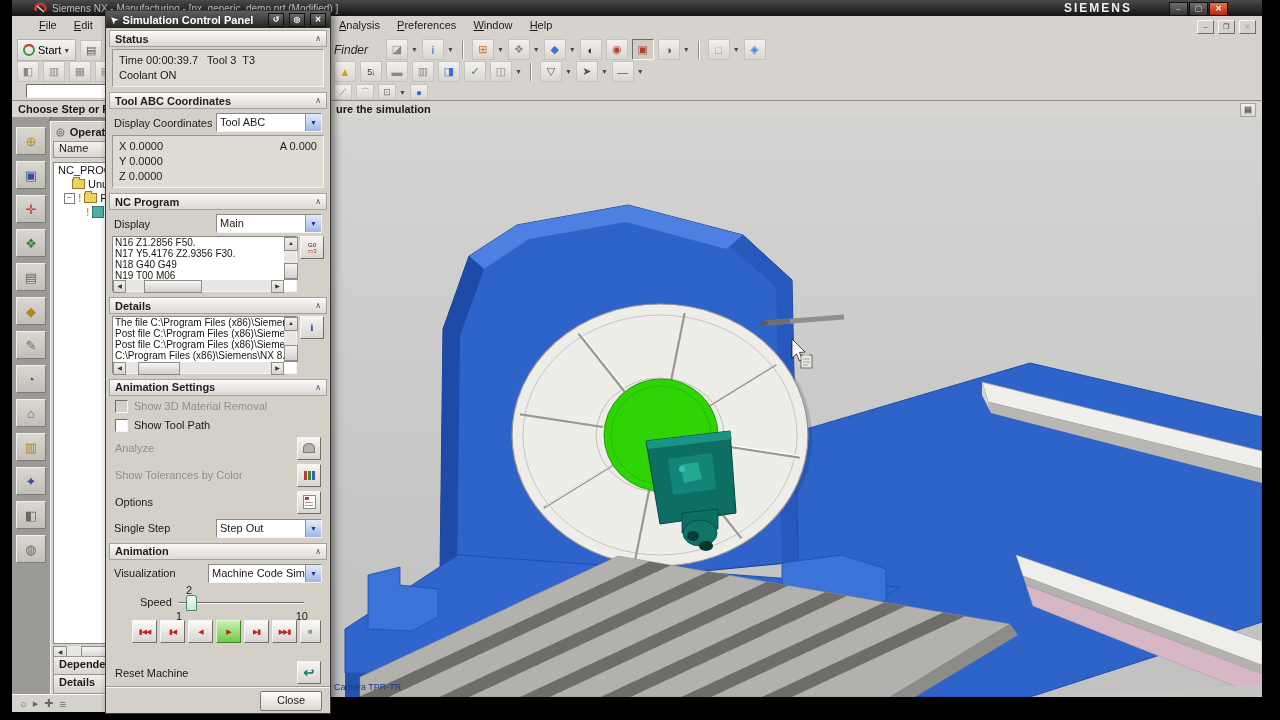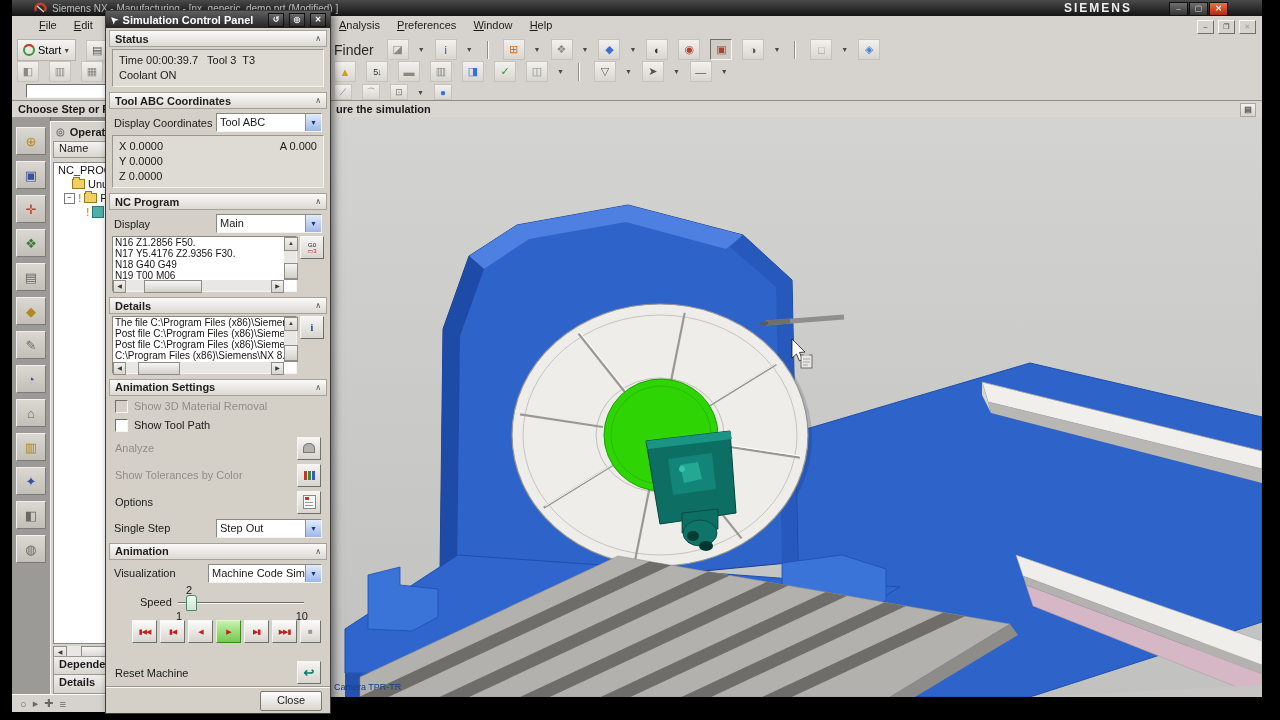--- a/index.html
+++ b/index.html
@@ -28,28 +28,28 @@
     border-bottom:1px solid #b9b6b0; font-size:11px; color:#1d1c1a; }
   .menu-item { display:inline-block; padding:3px 7px 0 7px; }
   .menu-item::first-letter { text-decoration:underline; }
   #menu-left { position:absolute; left:20px; top:0; }
   #menu-right { position:absolute; left:320px; top:0; }
   .mdibtn { width:15px; height:12px; font-size:7px; line-height:11px; text-align:center;
     color:#3c3b38; background:#d6d3ce; display:inline-block; margin-left:1px; }
 
   #toolbars { position:absolute; left:0; top:37px; width:100%; height:63px; background:#d6d3ce; }
   .tb-row { position:absolute; left:0; width:100%; display:block; }
-  .tb-cluster { position:absolute; display:flex; align-items:center; gap:10px; }
+  .tb-cluster { position:absolute; display:flex; align-items:center; gap:4px; }
   .ticon { width:20px; height:19px; background:linear-gradient(#f2f1ee,#d9d6d0);
     border:1px solid #c6c3bd; display:flex; align-items:center; justify-content:center;
     font-size:11px; color:#5a5856; }
   .ticon.pressed { border-color:#716f6a #f7f6f4 #f7f6f4 #716f6a; background:#cfccc6; }
   .tdd { font-size:7px; color:#4a4946; margin-left:-1px; }
   .vsep { width:0; height:18px; border-left:1px solid #908e89; border-right:1px solid #fbfaf8; margin:0 4px; }
-  .tlabel { font-size:14px; color:#2a2927; margin-right:3px; }
+  .tlabel { font-size:12px; color:#2a2927; margin-right:14px;font-style:italic; }
   #start-btn { display:flex; align-items:center; gap:3px; padding:1px 5px; height:18px;
     background:linear-gradient(#f6f5f3,#dcd9d3); border:1px solid #b5b2ac; font-size:11px; }
   #sel-input { width:84px; height:12px; background:#fff; }
 
   #promptbar { position:absolute; left:0; top:100px; width:100%; height:17px; background:#d9d6d1;
     border-top:1px solid #8f8d88; border-bottom:1px solid #8f8d88; font-size:11px; font-weight:bold; color:#1a1918; }
   #promptbar .pl { position:absolute; left:6px; top:2px; }
   #promptbar .pr { position:absolute; left:324px; top:2px; }
   #prompt-icon { position:absolute; right:6px; top:2px; width:14px; height:12px;
     font-size:8px; line-height:11px; text-align:center; color:#55534f;

